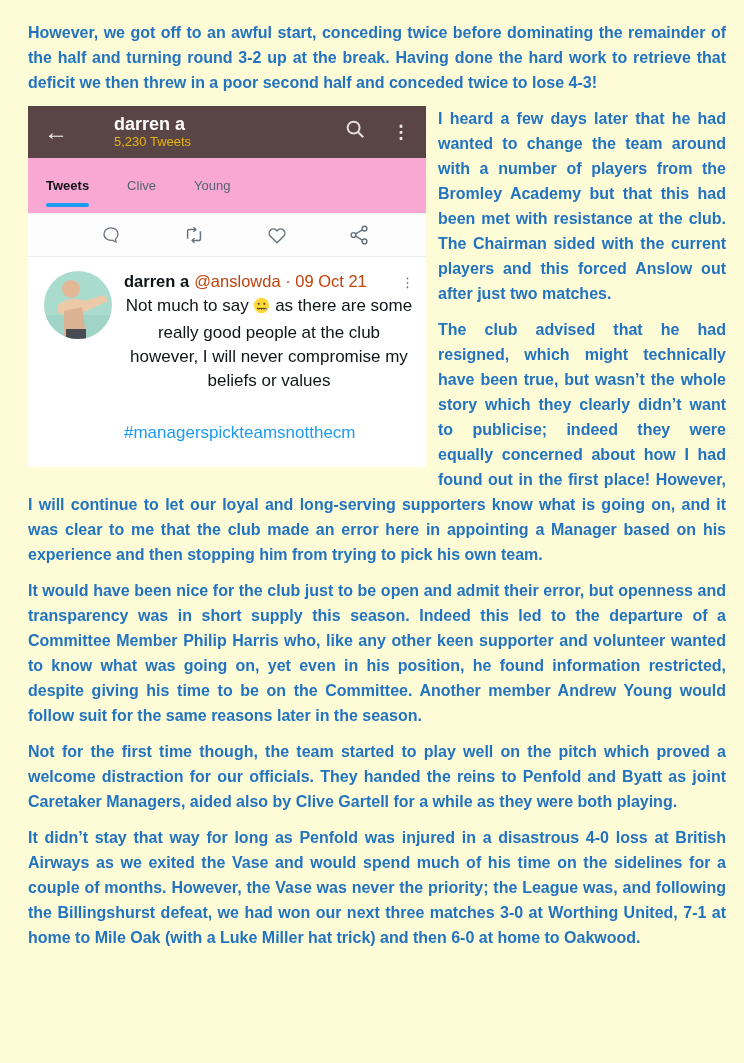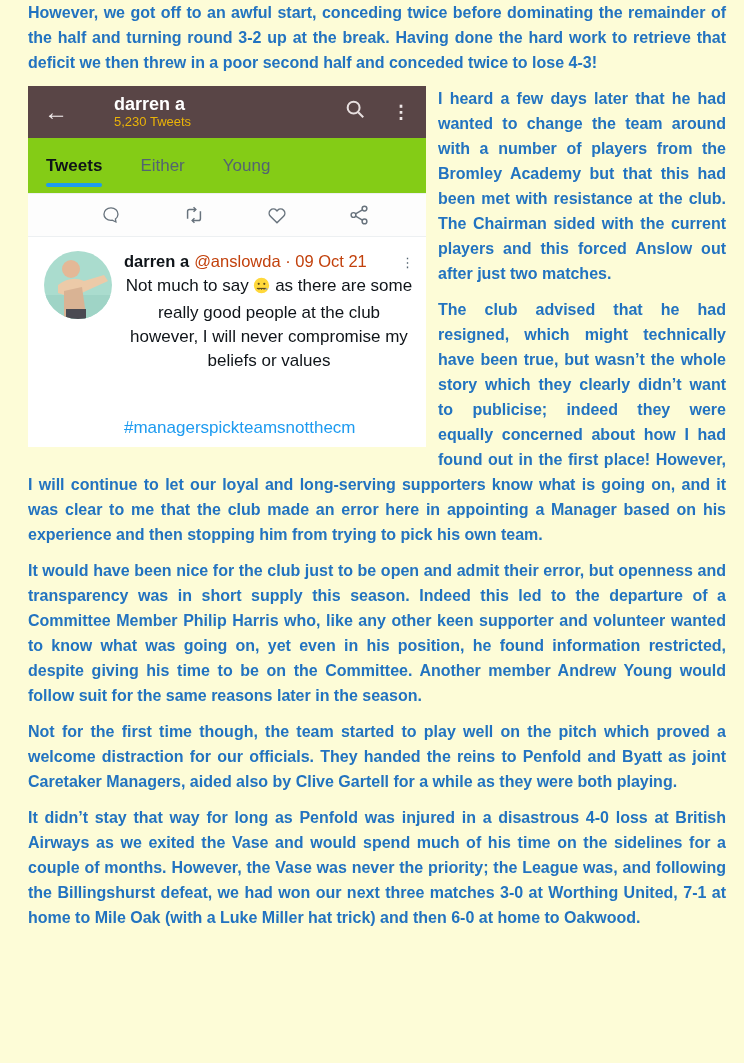--- a/index.html
+++ b/index.html
@@ -1,19 +1,19 @@
 <!DOCTYPE html>
 <html><head>
 <meta charset="utf-8">
 <style>
   html,body{margin:0;padding:0;}
   body{width:744px;height:1063px;overflow:hidden;background:#fdfcd7;}
   .page{
     box-sizing:border-box;width:744px;height:1063px;
-    padding:0 18px 0 28px;
+    padding:20px 18px 0 28px;
     font-family:"Liberation Sans",sans-serif;
     font-weight:bold;
     font-size:16px;line-height:25px;
     color:#2273c0;
     text-align:justify;
   }
   .page p{margin:0 0 11px 0;}
 
   
   .tweet-card{
@@ -31,21 +31,21 @@
   .tc-back{font-size:24px;line-height:1;color:#f3eded;cursor:pointer;}
   .tc-title-block{margin-left:46px;line-height:1.15;}
   .tc-title{font-size:18px;font-weight:bold;color:#ffffff;}
   .tc-subtitle{font-size:13px;color:#eab308;}
   .tc-header-icons{margin-left:auto;display:flex;align-items:center;gap:26px;}
   .tc-kebab{color:#efe8e8;font-size:18px;font-weight:bold;line-height:1;cursor:pointer;}
 
   .tc-tabs{
     height:55px;display:flex;align-items:stretch;gap:38px;
     padding:0 0 0 18px;border-bottom:1px solid #edf0f2;
-    font-size:17px;color:#536471;white-space:nowrap;background:#84cc16;
+    font-size:13px;color:#536471;white-space:nowrap;background:#f9a8d4;
   }
   .tc-tab{position:relative;display:flex;align-items:center;cursor:pointer;}
   .tc-tab.active{color:#0f1419;font-weight:bold;}
   .tab-underline{
     position:absolute;left:0;right:0;bottom:6px;height:4px;
     border-radius:3px;background:#1d9bf0;
   }
 
   .tc-actions{
     height:42px;display:flex;align-items:center;justify-content:space-between;
@@ -58,21 +58,21 @@
     width:68px;height:68px;border-radius:50%;overflow:hidden;flex:0 0 auto;
     cursor:pointer;
   }
   .tc-tweet-body{flex:1;min-width:0;}
   .tc-name-row{display:flex;align-items:baseline;font-size:16.5px;line-height:20px;}
   .tc-name{font-weight:bold;color:#0f1419;white-space:nowrap;}
   .tc-handle{color:#c2410c;margin-left:5px;white-space:nowrap;overflow:hidden;}
   .tc-tweet-kebab{margin-left:auto;color:#536471;font-size:13px;line-height:1;padding-left:6px;cursor:pointer;}
   .tc-text{font-size:17px;line-height:24px;color:#0f1419;margin-top:3px;text-align:center;}
   .emoji-zip{display:inline-block;vertical-align:-3px;}
-  .tc-hashtag{color:#1d9bf0;font-size:17px;margin-top:42px;cursor:pointer;}
+  .tc-hashtag{color:#1d9bf0;font-size:17px;margin-top:27px;cursor:pointer;}
 </style>
 </head>
 <body>
 
 <div class="page">
 
   <p>However, we got off to an awful start, conceding twice before dominating the remainder of the half and turning round 3-2 up at the break. Having done the hard work to retrieve that deficit we then threw in a poor second half and conceded twice to lose 4-3!</p>
 
   <div class="tweet-card">
     <div class="tc-header">
@@ -91,21 +91,21 @@
         <span class="tc-kebab">⋮</span>
       </div>
     </div>
 
     <div class="tc-tabs">
       <div class="tc-tab active">
         <span>Tweets</span>
         <span class="tab-underline"></span>
       </div>
       <div class="tc-tab">
-        <span>Either</span>
+        <span>Clive</span>
       </div>
       <div class="tc-tab">
         <span>Young</span>
       </div>
     </div>
 
     <div class="tc-actions">
       <span>
         <svg width="22" height="22" viewBox="0 0 24 24" fill="none" stroke="#68737d" stroke-width="1.6">
           <path d="M12 3.5c-5 0-8.5 3.4-8.5 7.6 0 4.2 3.5 7.4 8.5 7.4.5 0 1-.03 1.5-.1l4.5 2.1-.6-3.6c1.9-1.4 3.1-3.5 3.1-5.8 0-4.2-3.5-7.6-8.5-7.6z" transform="scale(0.9) translate(1.3,1.3)"></path>

